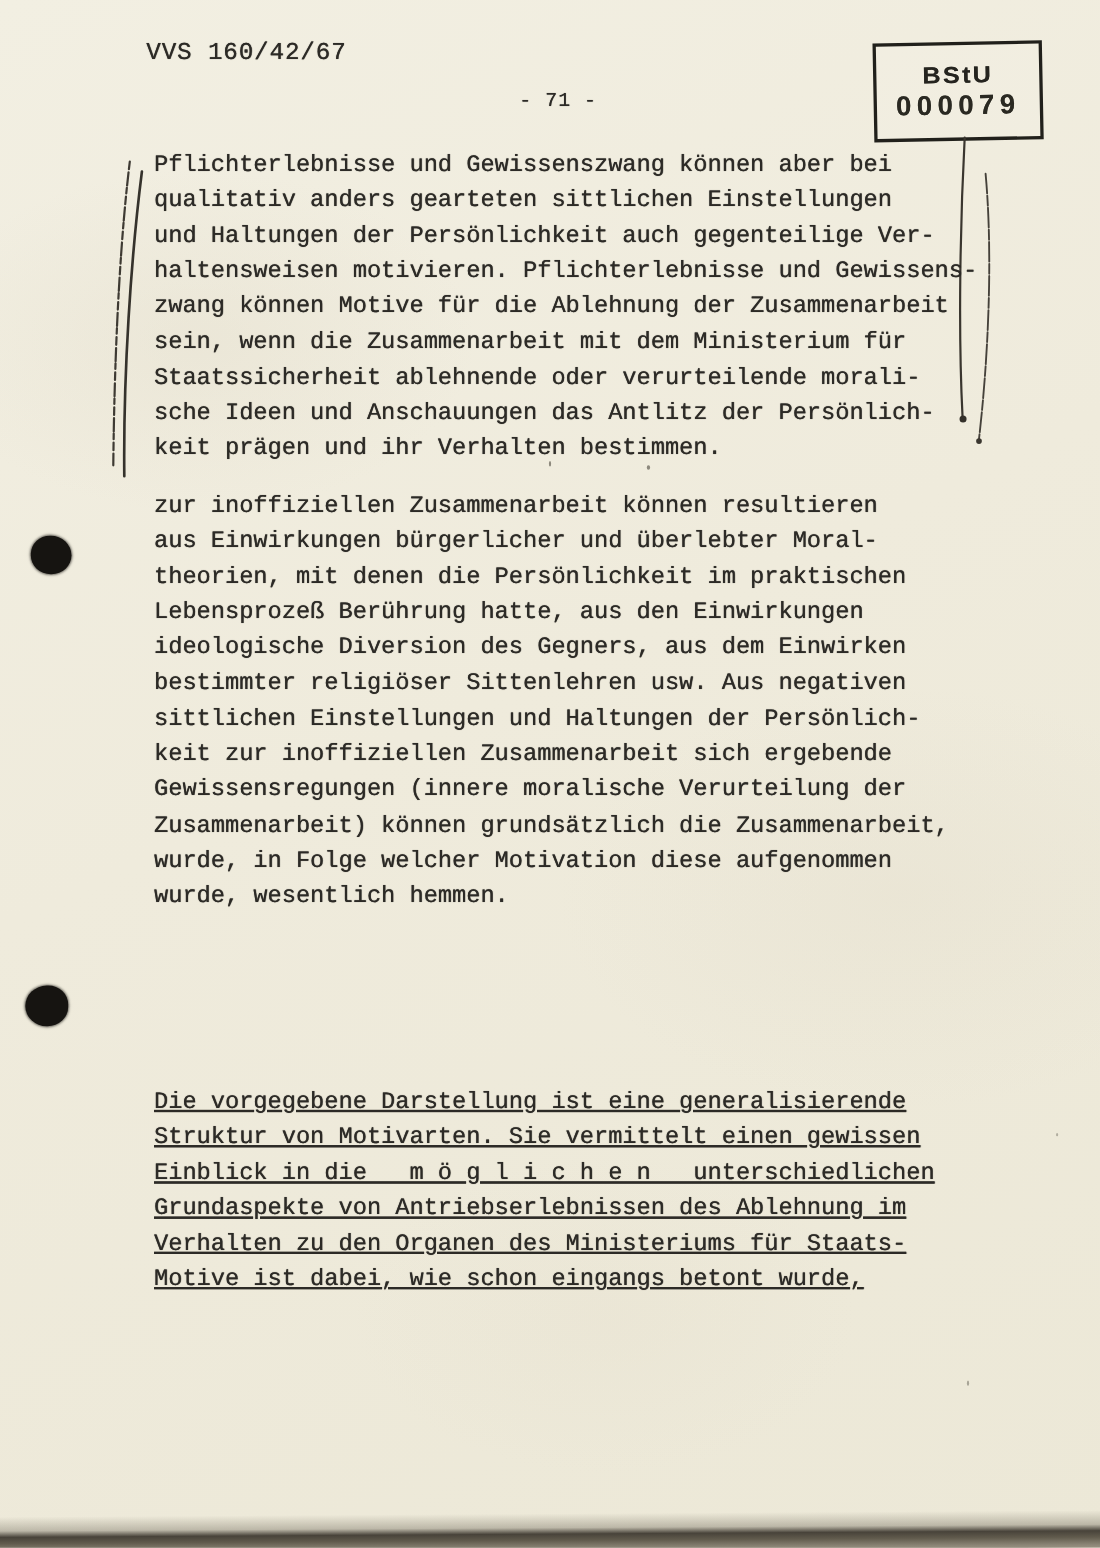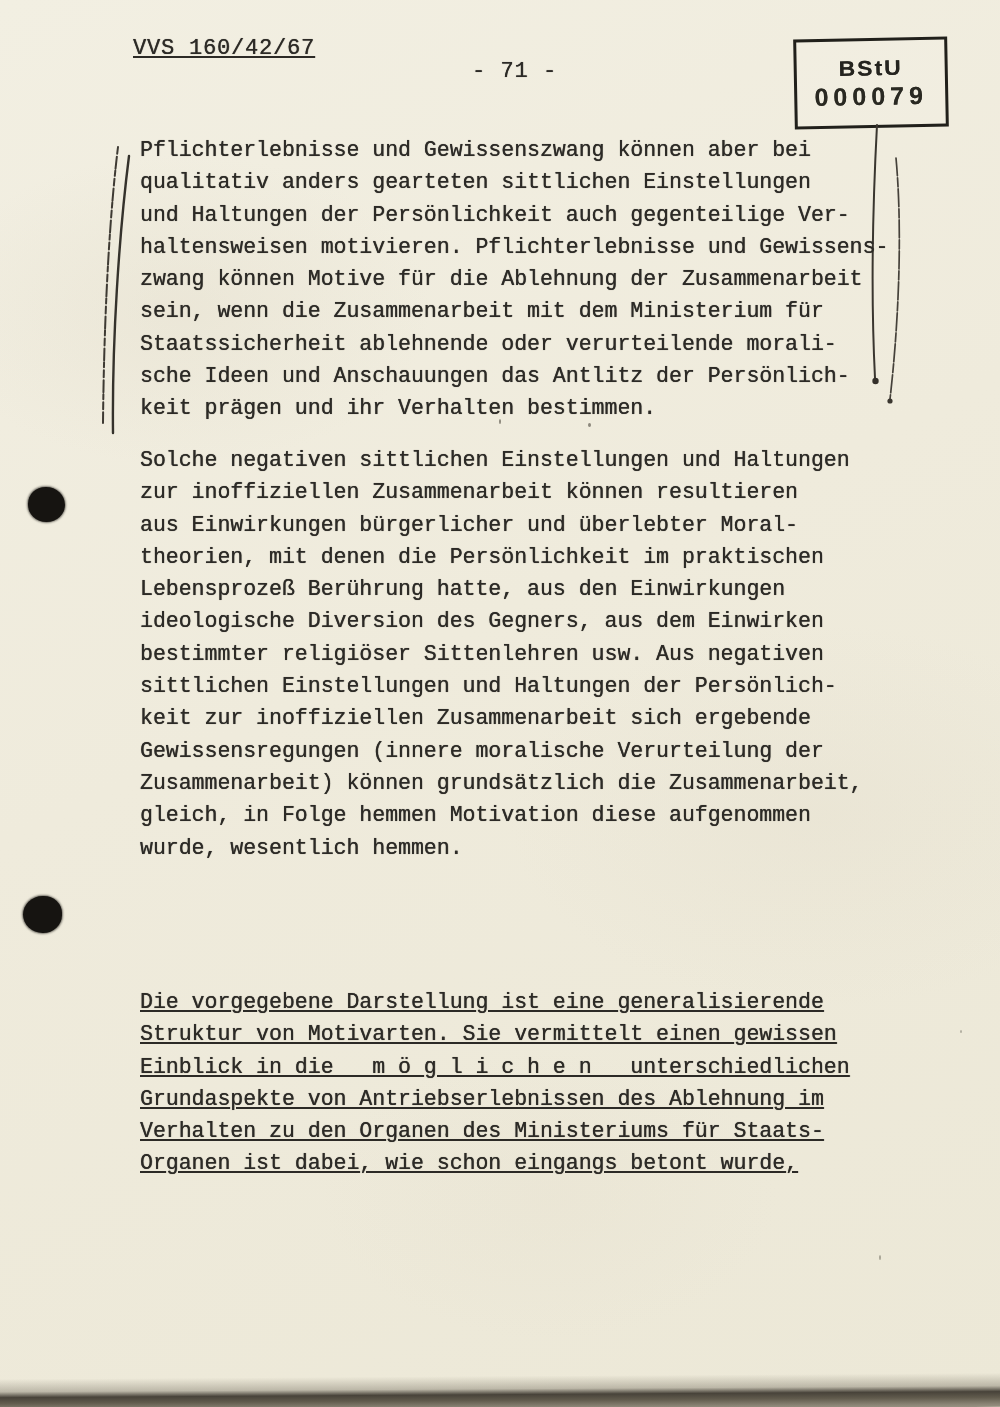--- a/index.html
+++ b/index.html
@@ -19,25 +19,25 @@
       radial-gradient(420px 260px at 18% 22%, rgba(221,214,195,.28), transparent 60%),
       radial-gradient(520px 320px at 82% 58%, rgba(223,216,198,.25), transparent 60%),
       radial-gradient(380px 240px at 55% 85%, rgba(226,219,201,.22), transparent 60%);
   }
   .tw{
     color:#2c2a26;
     text-shadow:0 0 0.7px rgba(44,42,38,.85), 0.4px 0 0 rgba(44,42,38,.35);
   }
   .hdr-class{
     position:absolute;left:133px;top:36px;
-    font-size:22px;letter-spacing:.8px;white-space:pre;text-decoration:underline;
+    font-size:22px;letter-spacing:.8px;white-space:pre;
   }
   .hdr-page{
-    position:absolute;left:472px;top:59px;
-    font-size:22px;letter-spacing:1px;white-space:pre;
+    position:absolute;left:472px;top:82px;
+    font-size:18px;letter-spacing:1px;white-space:pre;
   }
   .stamp{
     position:absolute;left:794px;top:38px;width:148px;height:84px;
     border:3px solid #21201b;transform:rotate(-1.1deg);
     display:flex;flex-direction:column;align-items:center;justify-content:center;
     background:rgba(244,241,230,.35);
   }
   .stamp-org{
     font-family:"Liberation Sans","DejaVu Sans",sans-serif;
     font-size:23px;font-weight:bold;color:#25241f;letter-spacing:2px;
@@ -101,42 +101,41 @@
     <div class="line">und Haltungen der Persönlichkeit auch gegenteilige Ver-</div>
     <div class="line">haltensweisen motivieren. Pflichterlebnisse und Gewissens-</div>
     <div class="line">zwang können Motive für die Ablehnung der Zusammenarbeit</div>
     <div class="line">sein, wenn die Zusammenarbeit mit dem Ministerium für</div>
     <div class="line">Staatssicherheit ablehnende oder verurteilende morali-</div>
     <div class="line">sche Ideen und Anschauungen das Antlitz der Persönlich-</div>
     <div class="line">keit prägen und ihr Verhalten bestimmen.</div>
   </div>
 
   <div class="para p2 tw">
-    <div class="line">Solche negativen sittlichen Einstellungen und Haltungen</div>
     <div class="line">zur inoffiziellen Zusammenarbeit können resultieren</div>
     <div class="line">aus Einwirkungen bürgerlicher und überlebter Moral-</div>
     <div class="line">theorien, mit denen die Persönlichkeit im praktischen</div>
     <div class="line">Lebensprozeß Berührung hatte, aus den Einwirkungen</div>
     <div class="line">ideologische Diversion des Gegners, aus dem Einwirken</div>
     <div class="line">bestimmter religiöser Sittenlehren usw. Aus negativen</div>
     <div class="line">sittlichen Einstellungen und Haltungen der Persönlich-</div>
     <div class="line">keit zur inoffiziellen Zusammenarbeit sich ergebende</div>
     <div class="line">Gewissensregungen (innere moralische Verurteilung der</div>
     <div class="line">Zusammenarbeit) können grundsätzlich die Zusammenarbeit,</div>
-    <div class="line">gleich, in Folge hemmen Motivation diese aufgenommen</div>
+    <div class="line">wurde, in Folge welcher Motivation diese aufgenommen</div>
     <div class="line">wurde, wesentlich hemmen.</div>
   </div>
 
   <div class="para p3 tw">
     <div class="line">Die vorgegebene Darstellung ist eine generalisierende</div>
     <div class="line">Struktur von Motivarten. Sie vermittelt einen gewissen</div>
     <div class="line">Einblick in die   m ö g l i c h e n   unterschiedlichen</div>
     <div class="line">Grundaspekte von Antriebserlebnissen des Ablehnung im</div>
     <div class="line">Verhalten zu den Organen des Ministeriums für Staats-</div>
-    <div class="line">Organen ist dabei, wie schon eingangs betont wurde,</div>
+    <div class="line">Motive ist dabei, wie schon eingangs betont wurde,</div>
   </div>
 
   <div class="hole hole-1"></div>
   <div class="hole hole-2"></div>
 
   <div class="speck" style="left:588px;top:423px;width:3px;height:4px;"></div>
   <div class="speck" style="left:499px;top:419px;width:2px;height:5px;"></div>
   <div class="speck" style="left:445px;top:1133px;width:3px;height:3px;"></div>
   <div class="speck" style="left:879px;top:1255px;width:2px;height:5px;opacity:.7;"></div>
   <div class="speck" style="left:960px;top:1030px;width:2px;height:3px;opacity:.6;"></div>

